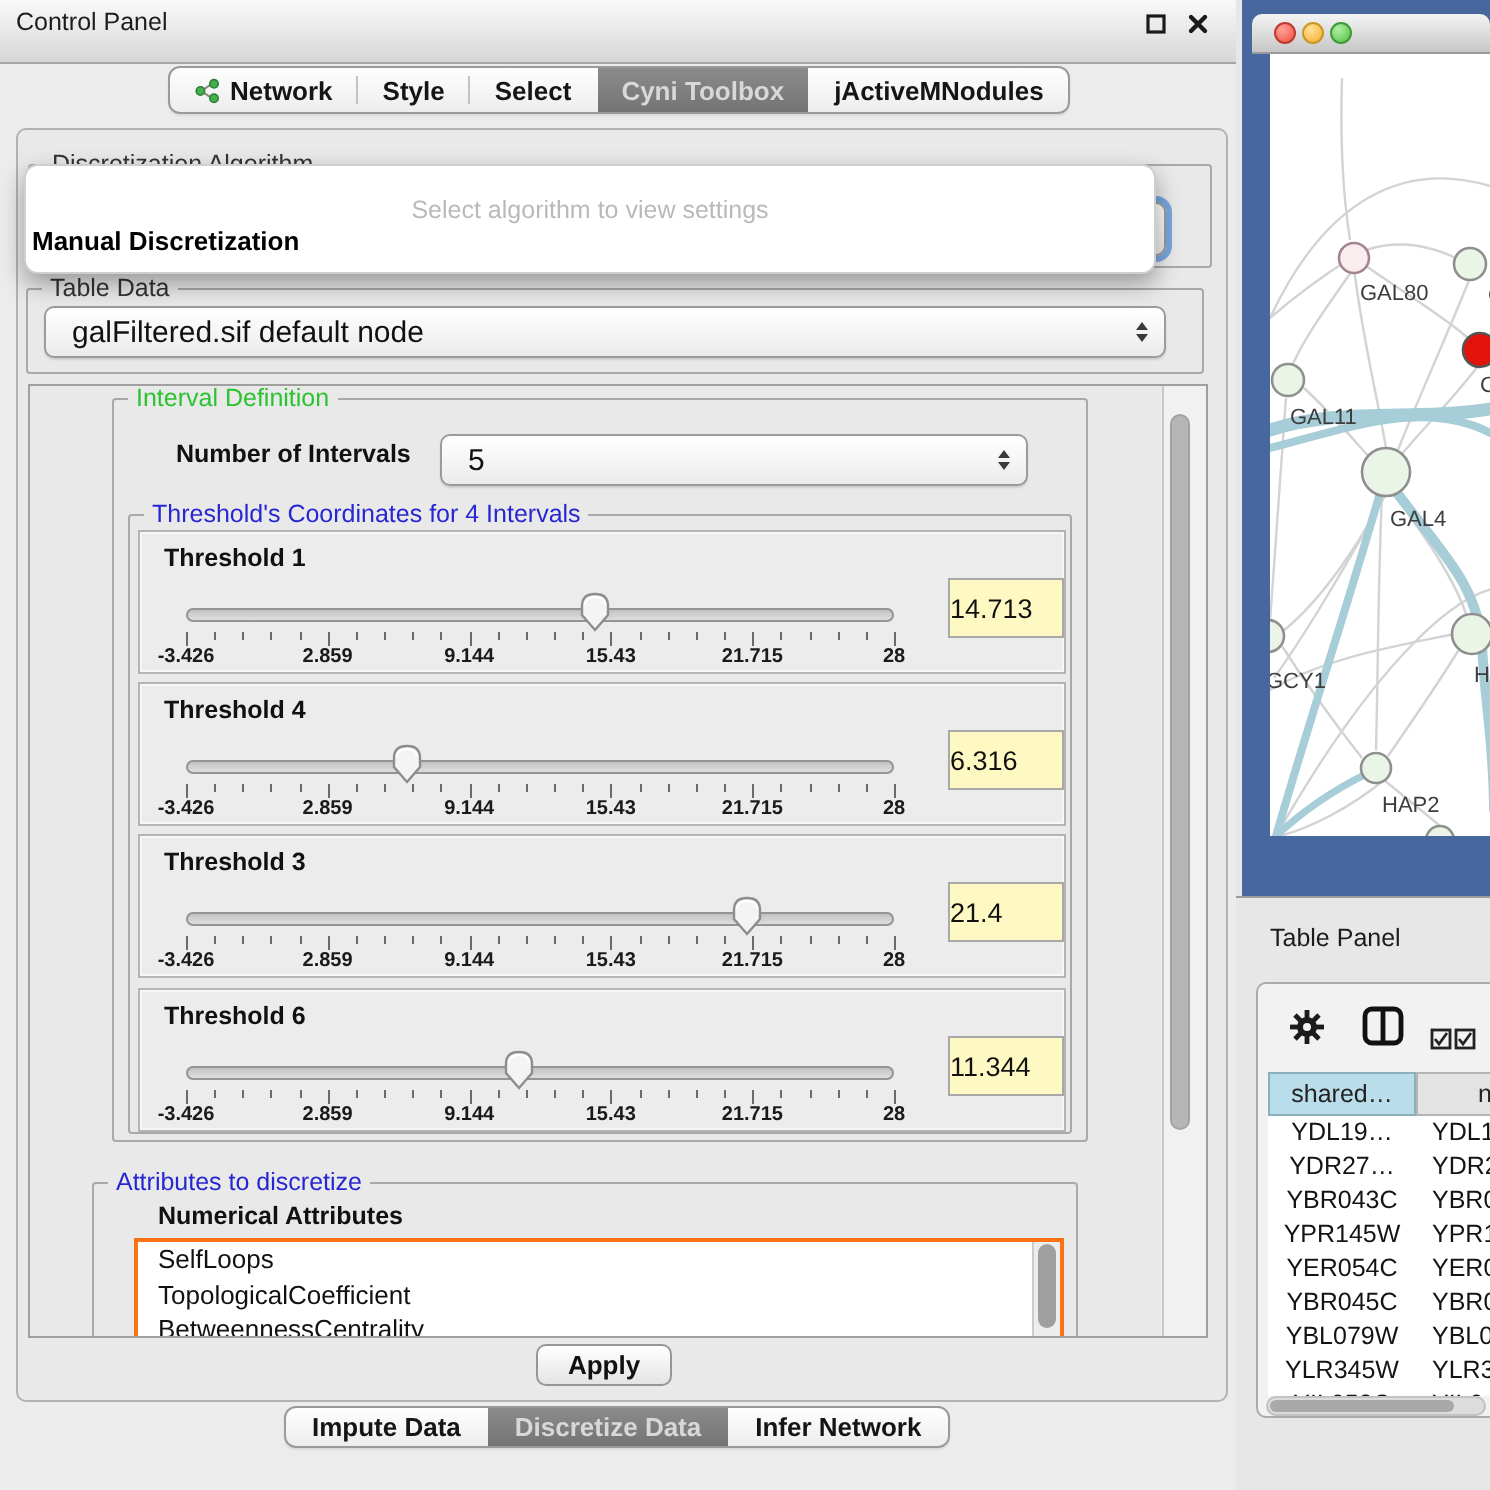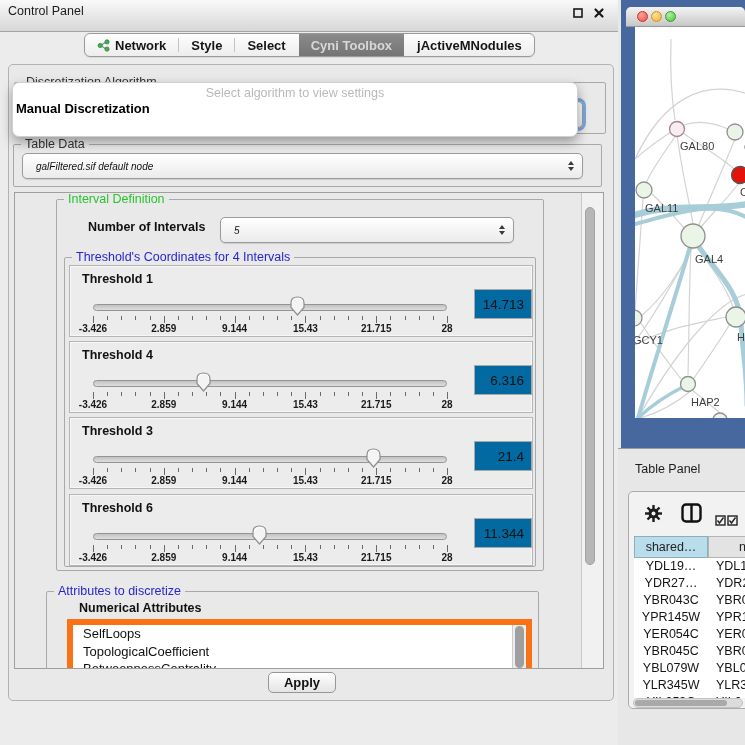--- a/index.html
+++ b/index.html
@@ -28,32 +28,32 @@
   #outer-panel{position:absolute;left:8px;top:64px;width:606px;height:637px;
     background:#e9e9e9;border:1px solid #b2b2b2;border-radius:5px;}
 
   .group{position:absolute;border:1px solid #a9a9a9;border-radius:2px;}
   .gtitle{position:absolute;top:-8px;left:7px;background:#e9e9e9;padding:0 4px;
     font-size:12.5px;color:#333;white-space:nowrap;}
   .gtitle.green{color:#2bc32f;} .gtitle.blue{color:#2626d2;}
 
   .combo{position:absolute;height:26px;border:1px solid #9b9b9b;border-radius:5px;
     background:linear-gradient(#ffffff,#ebebeb);box-shadow:0 1px 1px rgba(0,0,0,.12);}
-  .combo .ctext{position:absolute;left:13px;top:0;line-height:25px;font-size:10px;color:#111;white-space:nowrap;font-style:italic;}
+  .combo .ctext{position:absolute;left:13px;top:0;line-height:25px;font-size:15px;color:#111;white-space:nowrap;}
   .spin{position:absolute;right:8px;top:50%;transform:translateY(-50%);display:flex;flex-direction:column;gap:2px;}
   .spin i{display:block;width:0;height:0;border-left:3.5px solid transparent;border-right:3.5px solid transparent;}
   .spin .up{border-bottom:4.5px solid #3a3a3a;}
   .spin .dn{border-top:4.5px solid #3a3a3a;}
   .combo.focus{box-shadow:0 0 0 3px rgba(100,155,220,.85);}
 
   #algo-group{left:14px;top:82px;width:592px;height:52px;}
   #algo-combo{left:22px;top:101px;width:561px;height:27px;z-index:1;}
   #algo-dropdown{position:absolute;left:12px;top:82px;width:566px;height:55px;z-index:6;
     background:#fff;border:1px solid #cfcfcf;border-radius:7px;box-shadow:0 5px 12px rgba(0,0,0,.35);}
-  .dd-prompt{text-align:center;color:#b9b9b9;font-size:12.5px;padding-top:3px;}
+  .dd-prompt{text-align:center;color:#b9b9b9;font-size:12.5px;padding-top:15px;}
   .dd-opt{font-size:13px;color:#000;padding-left:3px;line-height:17px;white-space:nowrap;}
   .dd-opt.bold{font-weight:bold;}
 
   #td-group{left:13px;top:144px;width:589px;height:43px;}
   #td-combo{left:22px;top:153px;width:561px;height:26px;}
 
   #main-inner{position:absolute;left:14px;top:192px;width:590px;height:477px;
     border:1px solid #9f9f9f;background:#e9e9e9;overflow:hidden;}
   #interval-group{left:41px;top:6px;width:488px;height:372px;}
   #noi-label{position:absolute;left:31px;top:20px;font-size:12.5px;font-weight:bold;color:#111;}
@@ -63,27 +63,27 @@
   .thr-box{position:absolute;left:4px;width:464px;height:72px;background:#ececec;
     border:1px solid #b5b5b5;box-shadow:inset 0 0 0 1px #f7f7f7;}
   .thr-label{position:absolute;left:12px;top:6px;font-weight:bold;font-size:12.5px;color:#111;}
   .thr-track{position:absolute;left:23px;top:38px;width:354px;height:7px;
     border:1px solid #949494;border-radius:4px;background:linear-gradient(#c2c2c2,#dedede);}
   .tick{position:absolute;width:1px;background:#6a6a6a;top:50px;height:4px;}
   .tick.major{height:7px;}
   .tick-lab{position:absolute;top:57px;transform:translateX(-50%);font-size:10px;font-weight:bold;color:#1a1a1a;white-space:nowrap;}
   .thr-thumb{position:absolute;top:29px;width:17px;height:22px;}
   .thr-value{position:absolute;left:404px;top:23px;width:58px;height:30px;border:1px solid #a8a8a8;
-    border-radius:0;background:#0369a1;font-family:"Liberation Sans",sans-serif;font-size:13.5px;
-    text-align:right;padding-right:7px;color:#111;}
+    border-radius:0;background:#fef9c3;font-family:"Liberation Sans",sans-serif;font-size:13.5px;
+    padding-right:7px;color:#111;}
 
   #attr-group{left:31px;top:398px;width:493px;height:90px;}
   #attr-label{position:absolute;left:12px;top:9px;font-size:12.5px;font-weight:bold;color:#111;margin-left:20px;}
   #attr-list{position:absolute;left:20px;top:27px;width:465px;height:60px;background:#fff;
-    border:6px solid #f97316;overflow:hidden;}
+    border:2px solid #f97316;overflow:hidden;}
   .attr-item{font-size:13px;color:#111;line-height:17.5px;padding-left:10px;white-space:nowrap;}
   #attr-vscroll{position:absolute;right:0;top:0;width:14px;height:100%;background:#ededed;border-left:1px solid #ccc;}
   #attr-vthumb{position:absolute;left:2px;top:1px;width:9px;height:42px;background:#9f9f9f;border-radius:5px;}
 
   #main-vscroll{position:absolute;left:566px;top:0;width:22px;height:475px;background:#f1f1f1;border-left:1px solid #c9c9c9;}
   #main-vthumb{position:absolute;left:3px;top:14px;width:10px;height:358px;background:#b6b6b6;border:1px solid #a2a2a2;border-radius:6px;}
 
   #apply-btn{position:absolute;left:268px;top:672px;width:68px;height:21px;border:1px solid #969696;
     border-radius:5px;background:linear-gradient(#ffffff,#e4e4e4);
     font-family:"Liberation Sans",sans-serif;font-weight:600;font-size:13px;color:#111;}
@@ -545,14 +545,27 @@
         </div>
       </div>
 
       <div id="main-vscroll">
         <div id="main-vthumb"></div>
       </div>
     </div>
 
     <button id="apply-btn">Apply</button>
 
+    <div id="bottom-tabs" class="pillbar">
+        <div class="tab">
+          <span>Impute Data</span>
+        </div>
+        <div class="tab-sep" style="visibility: hidden;"></div>
+        <div class="tab sel">
+          <span>Discretize Data</span>
+        </div>
+        <div class="tab-sep" style="visibility: hidden;"></div>
+        <div class="tab">
+          <span>Infer Network</span>
+        </div>
+      </div>
   </div>
 </div>
 
 </body></html>

